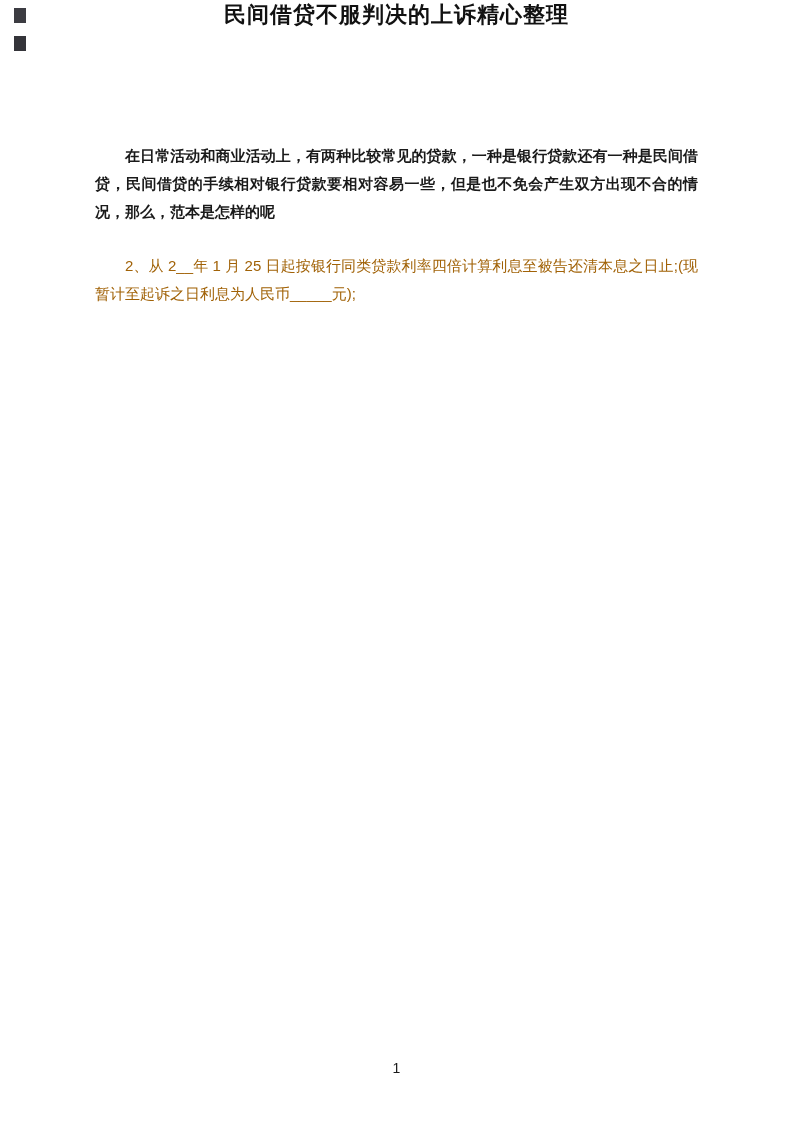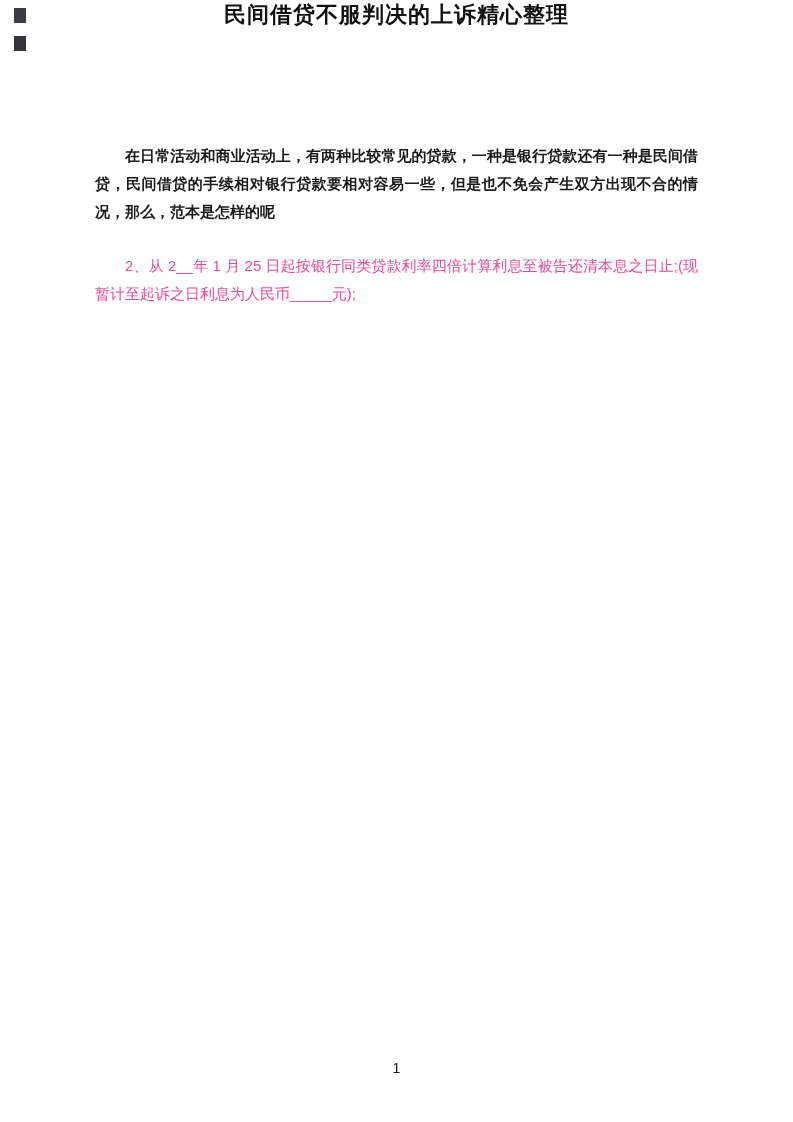--- a/index.html
+++ b/index.html
@@ -46,21 +46,21 @@
       font-size: 15px;
       line-height: 28px;
       font-weight: bold;
       text-align: justify;
       text-indent: 2em;
       color: #1a1a1a;
       word-break: break-all;
     }
     .para.light {
       font-weight: normal;
-      color: #ec4899;
+      color: #a16207;
     }
     .page-number {
       position: absolute;
       bottom: 46px;
       left: 0;
       width: 100%;
       text-align: center;
       font-size: 14px;
       color: #1a1a1a;
     }

